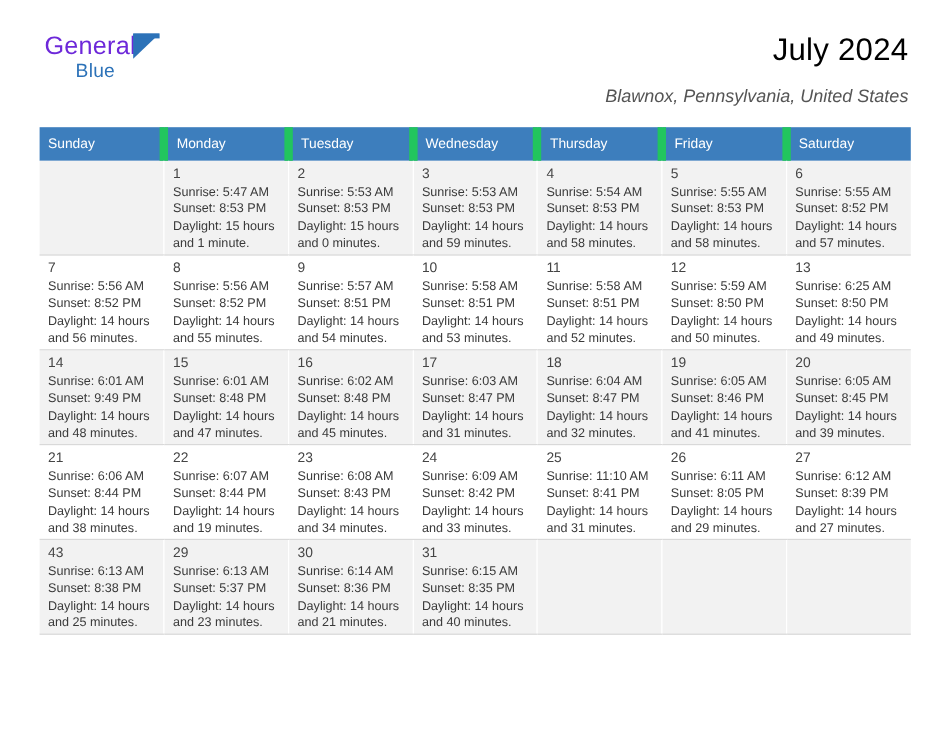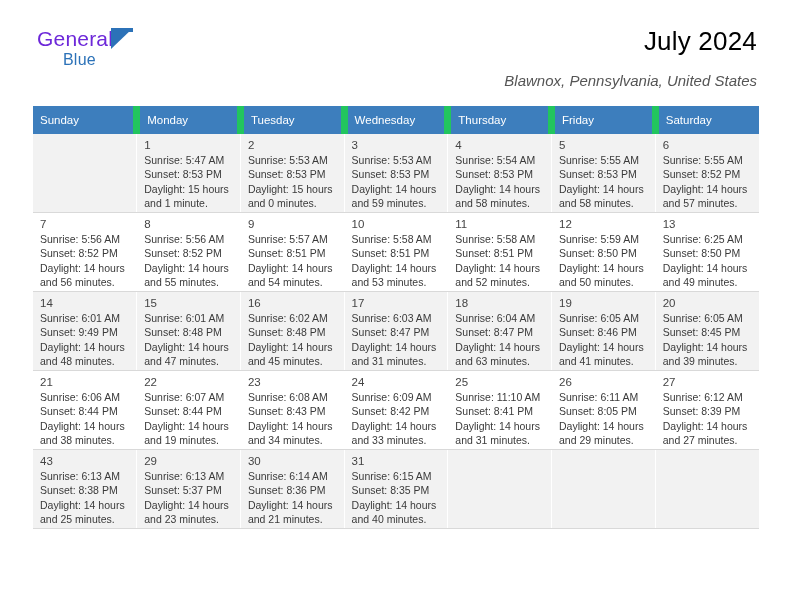--- a/index.html
+++ b/index.html
@@ -312,21 +312,21 @@
               <div>Daylight: 14 hours</div>
               <div>and 31 minutes.</div>
             </div>
           </td>
           <td>
             <div class="daynum">18</div>
             <div class="lines">
               <div>Sunrise: 6:04 AM</div>
               <div>Sunset: 8:47 PM</div>
               <div>Daylight: 14 hours</div>
-              <div>and 63 minutes.</div>
+              <div>and 32 minutes.</div>
             </div>
           </td>
           <td>
             <div class="daynum">19</div>
             <div class="lines">
               <div>Sunrise: 6:05 AM</div>
               <div>Sunset: 8:46 PM</div>
               <div>Daylight: 14 hours</div>
               <div>and 41 minutes.</div>
             </div>

